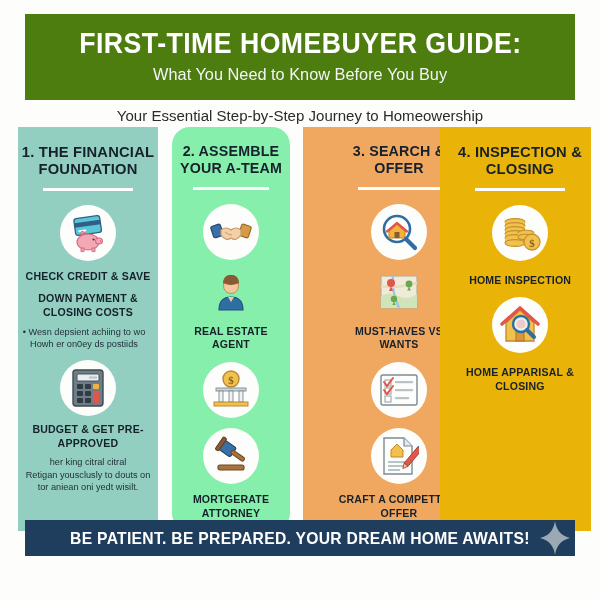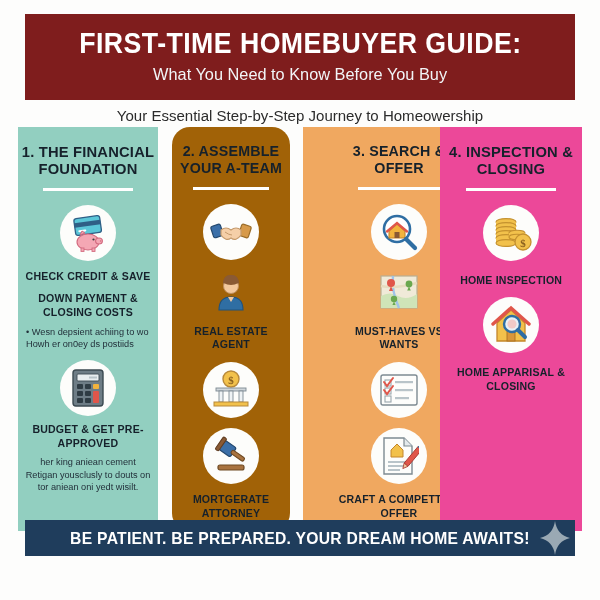--- a/index.html
+++ b/index.html
@@ -7,21 +7,21 @@
     width:600px;height:600px;overflow:hidden;
     background:#ffffff;
     font-family:"Liberation Sans", sans-serif;
     -webkit-font-smoothing:antialiased;
   }
   .page{position:relative;width:600px;height:600px;background:#fdfdfc;}
 
   
   .header-bar{
     position:absolute;left:25px;top:14px;width:550px;height:86px;
-    background:#7f1d1d;
+    background:#4d7c0f;
     display:flex;flex-direction:column;align-items:center;justify-content:center;
   }
   .header-title{
     color:#ffffff;font-weight:bold;font-size:29px;line-height:1.02;
     letter-spacing:0.5px;text-align:center;
     transform:scaleX(0.92);
   }
   .header-sub{
     color:#f2f5f7;font-size:17px;line-height:1.1;text-align:center;
     margin-top:7px;transform:scaleX(0.96);
@@ -33,23 +33,23 @@
   }
 
   
   .cols{position:absolute;left:0;top:127px;width:540px;height:404px;}
   .col{
     position:absolute;top:0;height:404px;
     display:flex;flex-direction:column;align-items:center;
     overflow:hidden;
   }
   .col-1{left:18px;width:140px;background:#92cfc0;}
-  .col-2{left:172px;width:118px;background:#a16207;border-radius:18px;}
+  .col-2{left:172px;width:118px;background:#86efac;border-radius:18px;}
   .col-3{left:303px;width:128px;background:#f0a860;padding-left:32px;}
-  .col-4{left:440px;width:142px;background:#ec4899;}
+  .col-4{left:440px;width:142px;background:#eab308;padding-left:9px;}
 
   .col-title{
     margin-top:16px;
     font-weight:bold;font-size:15.5px;line-height:1.12;
     color:#16212b;text-align:center;letter-spacing:0.2px;
     transform:scaleX(0.95);
   }
   .col-1 .col-title,.col-4 .col-title{font-size:15.5px;}
   .col-2 .col-title,.col-3 .col-title{font-size:15px;}
   .rule{
@@ -77,22 +77,22 @@
   .lbl.tight{margin-top:7px;}
   .lbl.gap{margin-top:13px;}
 
   .bullets{
     margin:6px 6px 0 6px;padding:0;list-style:none;
     font-size:9.2px;line-height:1.3;color:#22303a;text-align:center;
   }
   .bullets li{margin-bottom:1px;}
 
   .note{
-    font-size:9.2px;line-height:1.32;color:#22303a;
-    margin:6px 8px 0 8px;
+    font-size:9.2px;line-height:1.32;color:#22303a;text-align:center;
+    margin:6px 8px 0 0;
   }
 
   
   .footer-bar{
     position:absolute;left:25px;top:520px;width:550px;height:36px;
     background:#1f3d5c;display:flex;align-items:center;justify-content:center;
   }
   .footer-text{
     color:#ffffff;font-weight:bold;font-size:16.5px;letter-spacing:0.3px;
     text-align:center;transform:scaleX(0.95);
@@ -151,21 +151,21 @@
             <rect x="14" y="30" width="6" height="5" rx="1"></rect>
           </g>
           <rect x="22" y="16" width="6" height="5" rx="1" fill="#f2b33d"></rect>
           <rect x="22" y="23" width="6" height="12" rx="1" fill="#e0564a"></rect>
         </svg>
       </div>
 
       <div class="lbl tight">BUDGET &amp; GET PRE-APPROVED</div>
 
       <ul class="bullets">
-        <li><span>her king aniean cement</span></li>
+        <li><span>her king citral citral</span></li>
         <li><span>Retigan yousclusly to douts on tor aniean oni yedt wisilt.</span></li>
       </ul>
     </div>
 
     <div class="col col-2">
       <div class="col-title">2. ASSEMBLE YOUR A-TEAM</div>
       <div class="rule"></div>
 
       <div class="icon-circle">
         <svg width="42" height="32" viewBox="0 0 42 32">

